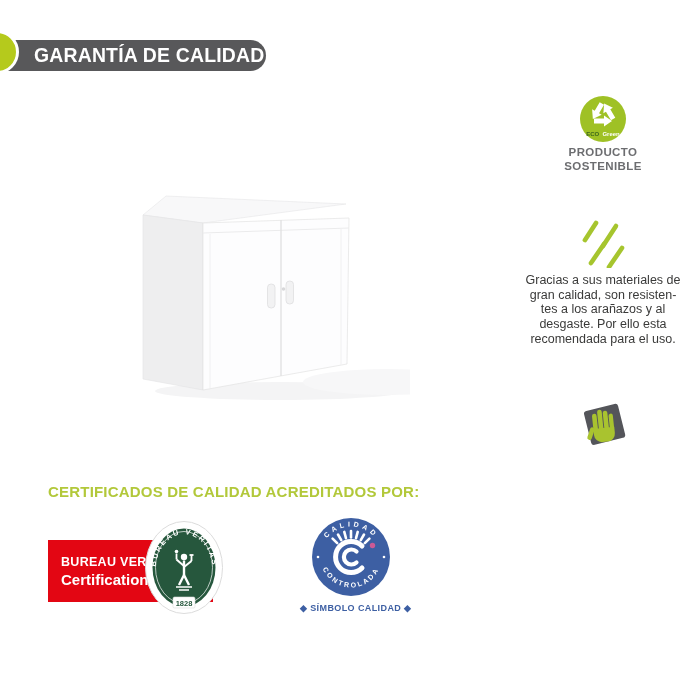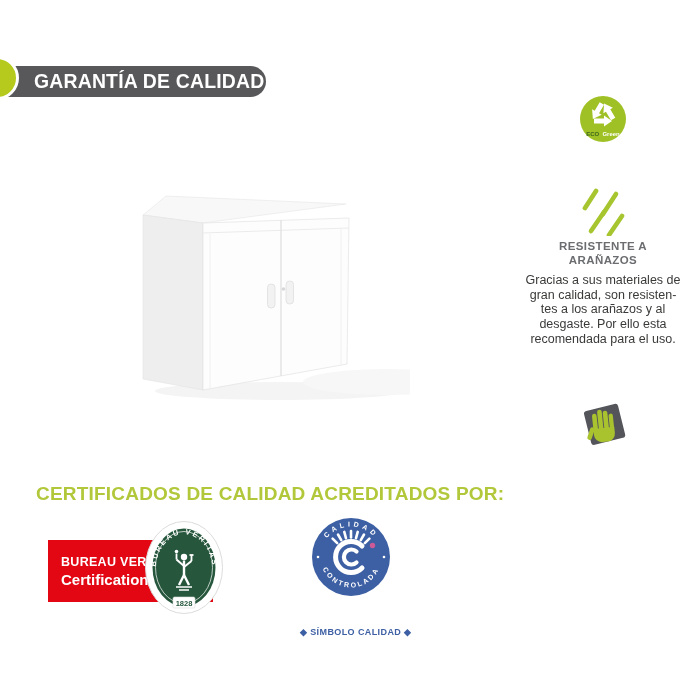--- a/index.html
+++ b/index.html
@@ -2,21 +2,21 @@
 <html><head>
 <meta charset="utf-8">
 <style>
   html,body{margin:0;padding:0;}
   body{
     width:700px;height:700px;background:#ffffff;position:relative;overflow:hidden;
     font-family:"Liberation Sans", sans-serif;
   }
   
   .banner{
-    position:absolute;left:0;top:66px;width:266px;height:31px;
+    position:absolute;left:0;top:40px;width:266px;height:31px;
     background:#58585a;border-radius:0 17px 17px 0;
   }
   .banner-circle{
     position:absolute;left:-25px;top:-10px;width:44px;height:44px;border-radius:50%;
     background:#b5ca1c;border:3px solid #ffffff;box-sizing:border-box;
   }
   .banner-title{
     position:absolute;left:34px;top:0;line-height:31px;color:#ffffff;
     font-weight:bold;font-size:20px;letter-spacing:.2px;white-space:nowrap;
     transform:scaleX(.97);transform-origin:left center;
@@ -31,32 +31,32 @@
     font-weight:bold;color:#6c6d70;font-size:11.5px;letter-spacing:.4px;
     line-height:1.25;white-space:pre-line;margin-top:3px;
   }
   .feature-text{
     font-size:12.5px;color:#3a3a39;line-height:1.18;white-space:pre-line;margin-top:5px;
   }
   .mt-f2{margin-top:46px;}
   .mt-f3{margin-top:55px;}
   
   .cert-heading{
-    position:absolute;left:36px;top:483px;font-size:19px;font-weight:bold;
+    position:absolute;left:48px;top:483px;font-size:15px;font-weight:bold;
     color:#b2c83a;letter-spacing:.2px;white-space:nowrap;
   }
   .bv{position:absolute;left:48px;top:521px;width:180px;height:95px;}
   .bv-red{position:absolute;left:0;top:19px;width:165px;height:62px;background:#e30613;}
   .bv-name{position:absolute;left:13px;top:15px;color:#fff;font-weight:bold;font-size:12.5px;letter-spacing:.3px;white-space:nowrap;}
   .bv-sub{position:absolute;left:13px;top:31px;color:#fff;font-weight:bold;font-size:15px;}
   .bv-seal{position:absolute;left:97px;top:0;}
   .sc-seal{position:absolute;left:308px;top:514px;}
   .sc-caption{
     position:absolute;left:300px;top:603px;width:102px;text-align:left;
-    color:#3d5fa3;font-weight:bold;font-size:9px;letter-spacing:.4px;white-space:nowrap;margin-top:24px;
+    color:#3d5fa3;font-weight:bold;font-size:9px;letter-spacing:.4px;white-space:nowrap;
   }
 </style>
 </head>
 <body>
 
 <div class="banner">
   <div class="banner-circle"></div>
   <span class="banner-title">GARANTÍA DE CALIDAD</span>
 </div>
 
@@ -85,35 +85,35 @@
           <path d="M -9,4 L 1,4 L 1,1 L 9,6.5 L 1,12 L 1,9 L -9,9 Z"></path>
           <path d="M -9,4 L 1,4 L 1,1 L 9,6.5 L 1,12 L 1,9 L -9,9 Z" transform="rotate(120)"></path>
           <path d="M -9,4 L 1,4 L 1,1 L 9,6.5 L 1,12 L 1,9 L -9,9 Z" transform="rotate(240)"></path>
         </g>
         <text y="17" text-anchor="middle" font-size="6" font-weight="bold" font-family="Liberation Sans, sans-serif">
           <tspan fill="#3c661b">ECO</tspan>
           <tspan dx="1.5" fill="#ffffff">Green</tspan>
         </text>
       </svg>
     </div>
+    <div class="feature-title">PRODUCTO
+SOSTENIBLE</div>
   </div>
 
   <div class="feature">
     <div class="icon-wrap mt-f2">
       <svg width="48" height="48" viewBox="0 0 48 48">
         <g stroke="#a6c52e" stroke-width="4.6" stroke-linecap="round" fill="none">
           <path d="M6,20 L17,3"></path>
           <path d="M24,26 L37,6"></path>
           <path d="M12,43 L25,24"></path>
           <path d="M30,47 L43,28"></path>
         </g>
       </svg>
     </div>
-    <div class="feature-title">RESISTENTE A
-ARAÑAZOS</div>
     <div class="feature-text">Gracias a sus materiales de
 gran calidad, son resisten-
 tes a los arañazos y al
 desgaste. Por ello esta
 recomendada para el uso.</div>
   </div>
 
   <div class="feature">
     <div class="icon-wrap mt-f3">
       <svg width="50" height="50" viewBox="0 0 50 50">

